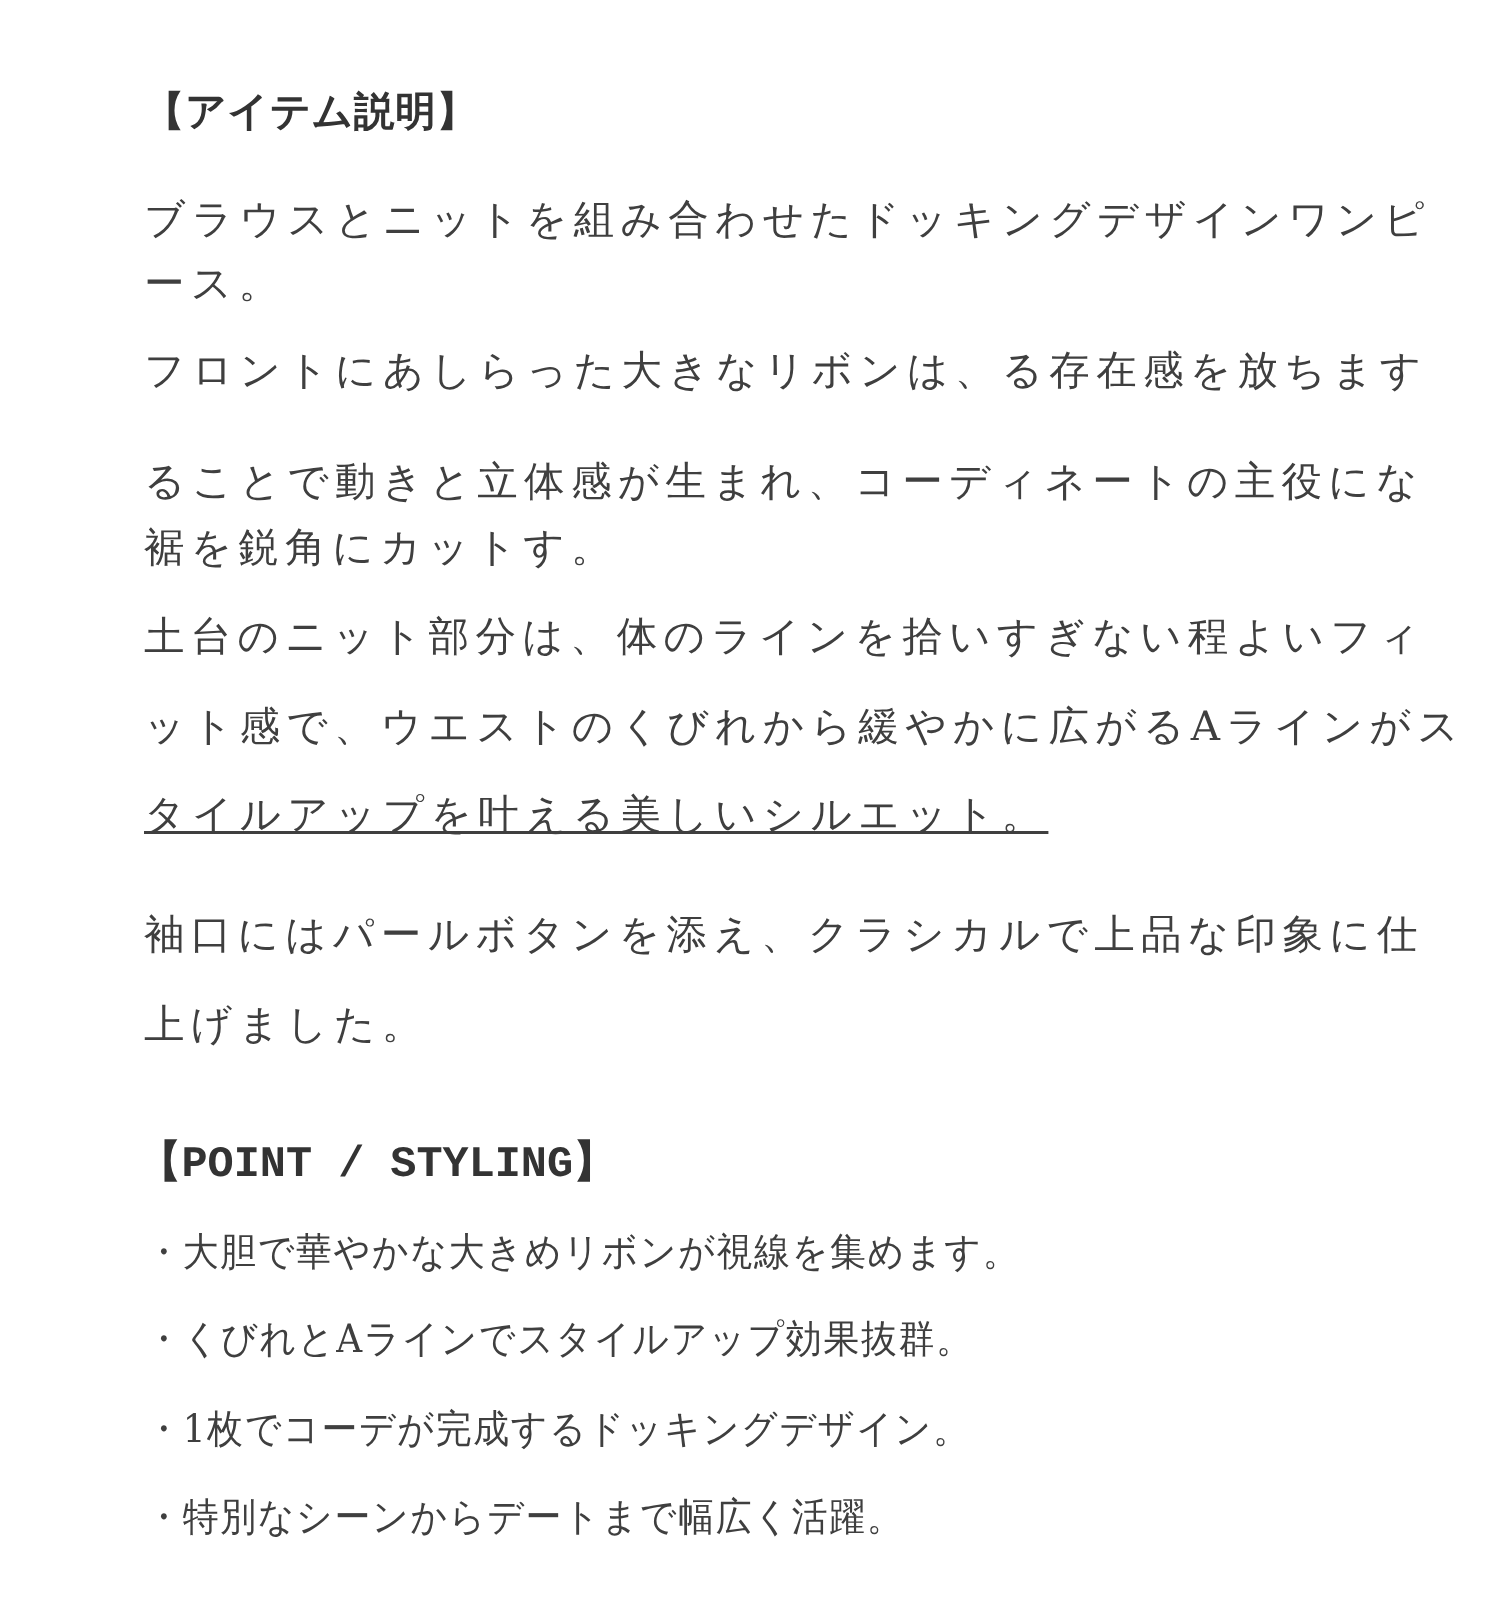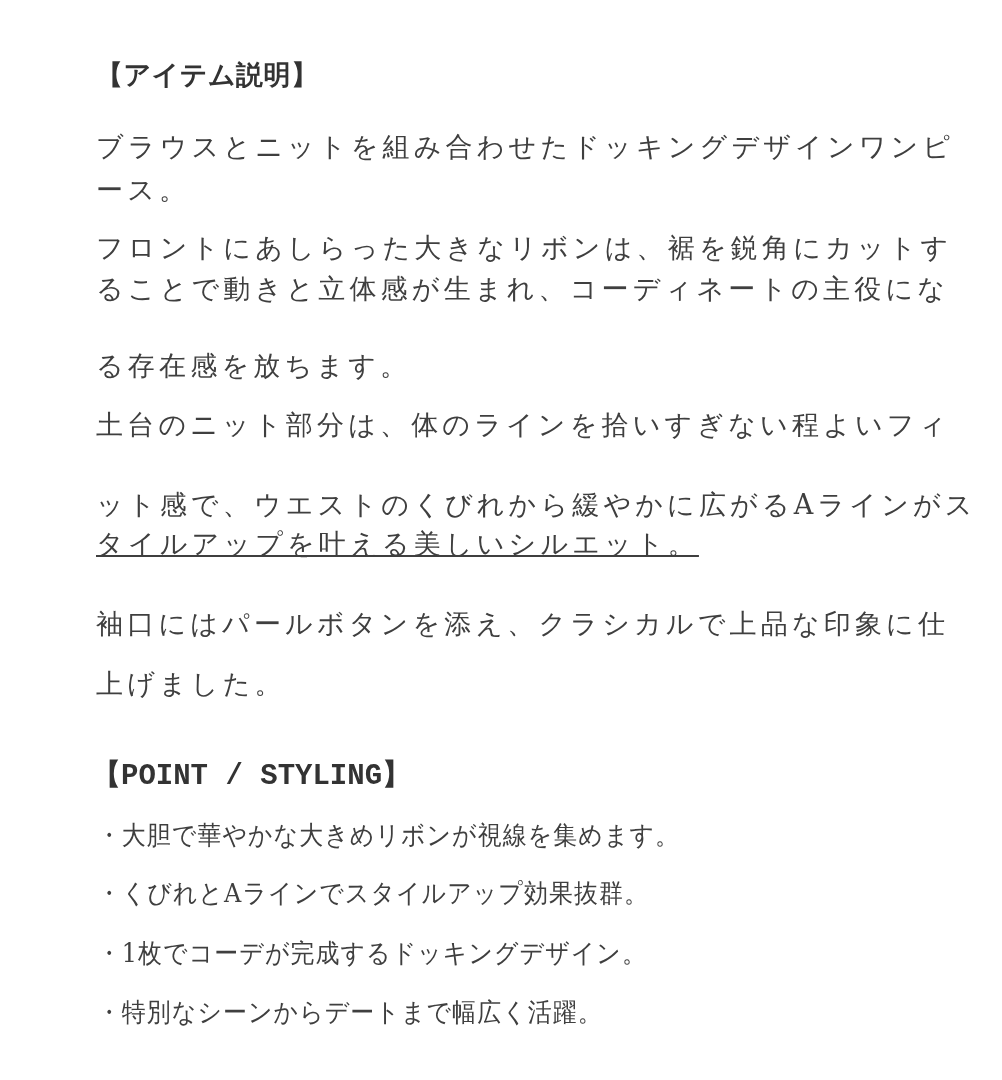--- a/index.html
+++ b/index.html
@@ -58,25 +58,25 @@
   </style>
 </head>
 <body>
 
 <div class="doc">
 
   <div>
     <div class="line heading" style="top:55px;">【アイテム説明】</div>
     <div class="line" style="top:112px;margin-top:15px;">ブラウスとニットを組み合わせたドッキングデザインワンピ</div>
     <div class="line" style="top:170px;">ース。</div>
-    <div class="line" style="top:228px;">フロントにあしらった大きなリボンは、裾を鋭角にカットす</div>
-    <div class="line" style="top:269px;font-family:Liberation Serif, serif;">ることで動きと立体感が生まれ、コーディネートの主役にな</div>
-    <div class="line" style="top:346px;">る存在感を放ちます。</div>
+    <div class="line" style="top:228px;">フロントにあしらった大きなリボンは、る存在感を放ちます</div>
+    <div class="line" style="top:301px;font-family:Liberation Serif, serif;">ることで動きと立体感が生まれ、コーディネートの主役にな</div>
+    <div class="line" style="top:346px;">裾を鋭角にカットす。</div>
     <div class="line" style="top:405px;">土台のニット部分は、体のラインを拾いすぎない程よいフィ</div>
-    <div class="line" style="top:465px;margin-top:20px;">ット感で、ウエストのくびれから緩やかに広がるAラインがス</div>
+    <div class="line" style="top:465px;">ット感で、ウエストのくびれから緩やかに広がるAラインがス</div>
     <div class="line" style="top:524px;text-decoration:underline;">タイルアップを叶える美しいシルエット。</div>
     <div class="line" style="top:604px;">袖口にはパールボタンを添え、クラシカルで上品な印象に仕</div>
     <div class="line" style="top:664px;">上げました。</div>
   </div>
 
   <div>
     <div class="line heading point" style="top:757px;">【POINT / STYLING】</div>
 
     <div class="line bullet" style="top:815px;">
       <span class="dot">・</span><span>大胆で華やかな大きめリボンが視線を集めます。</span>

